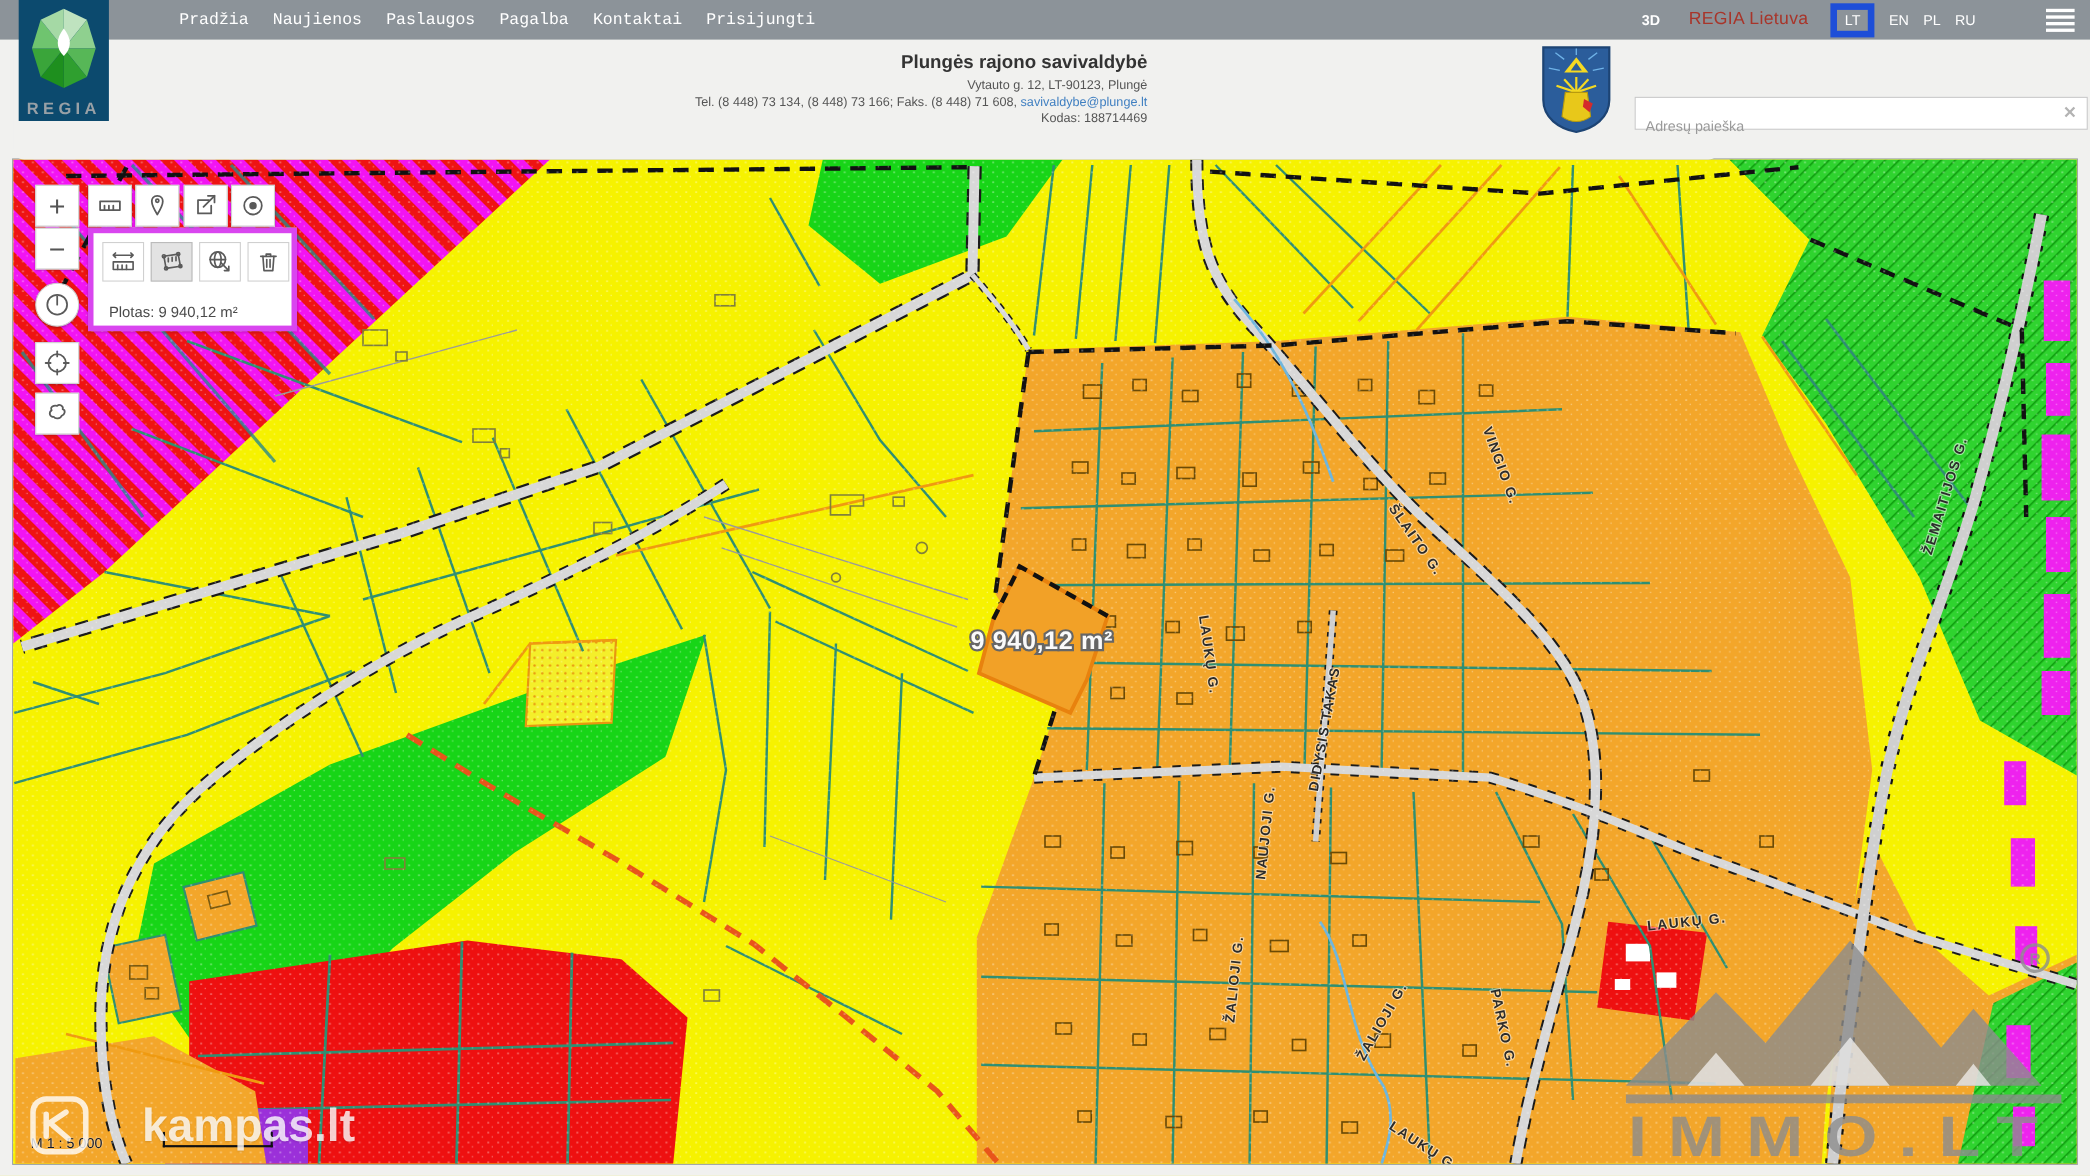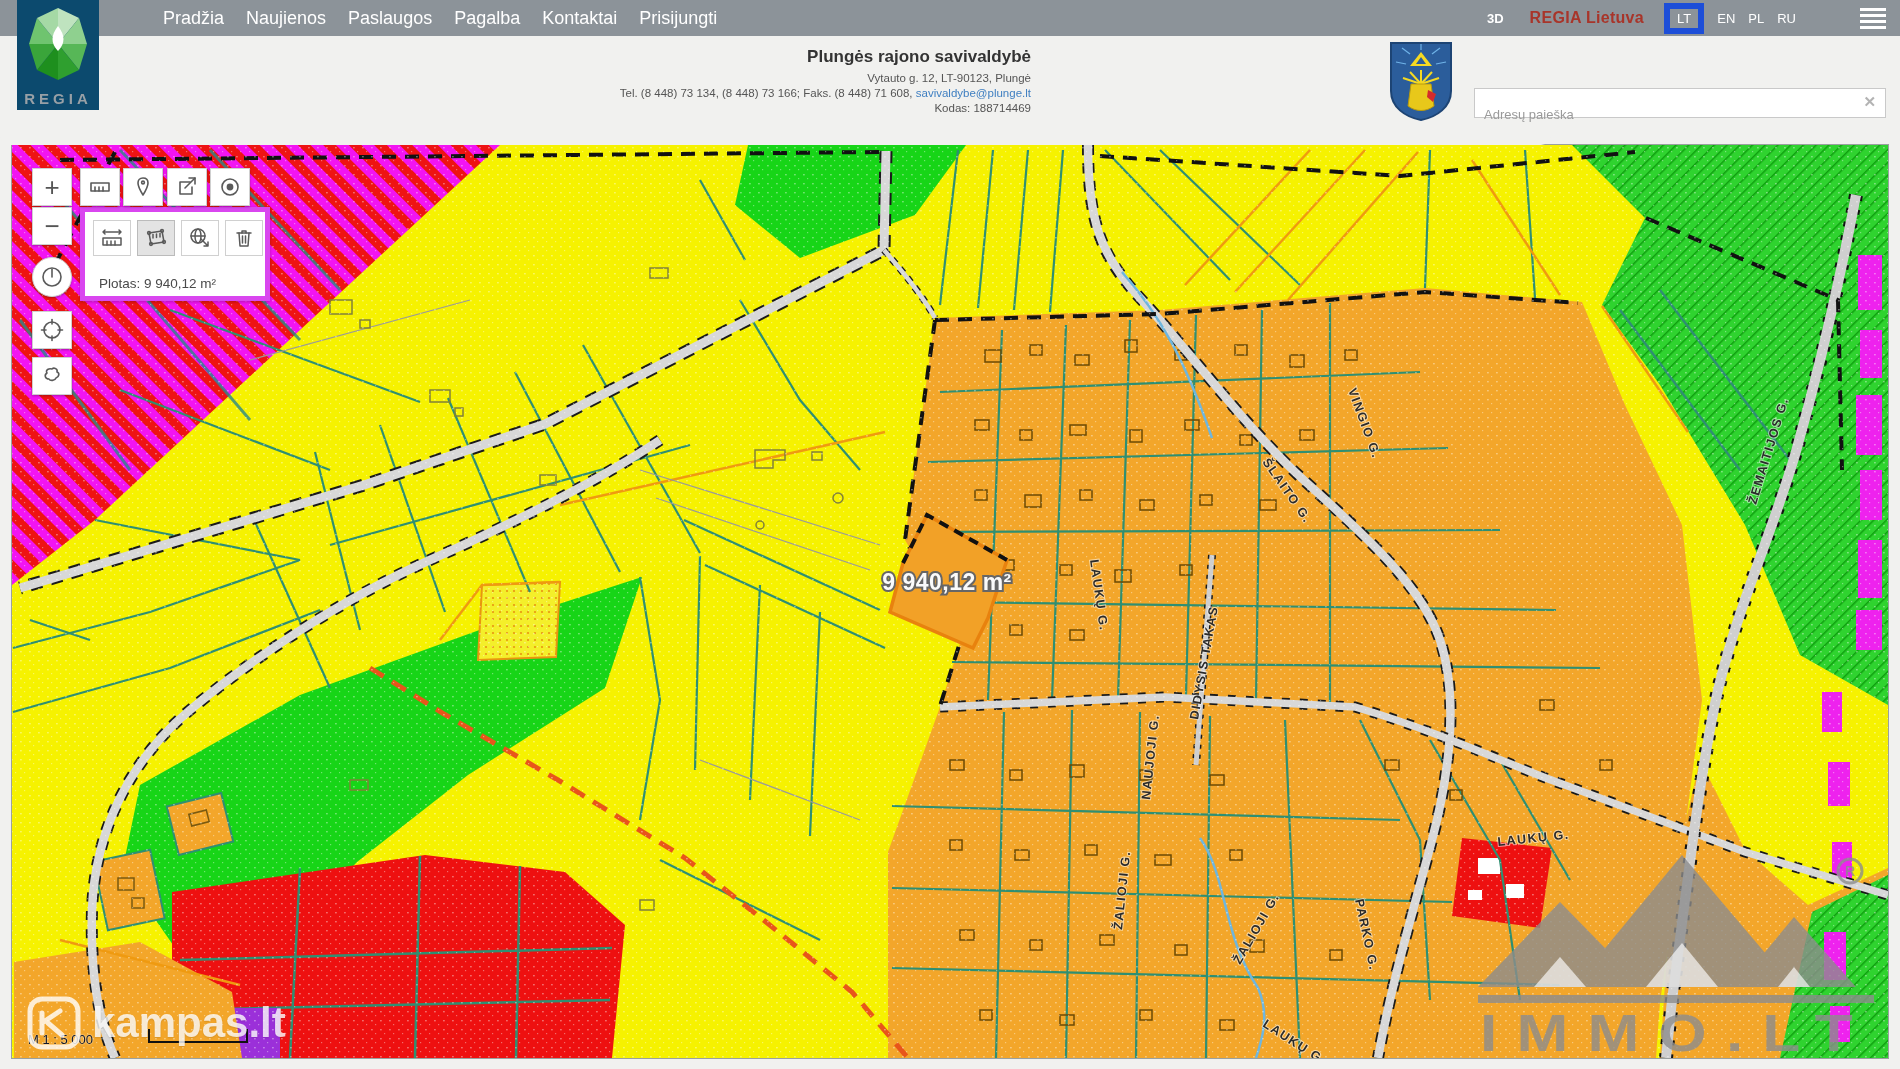--- a/index.html
+++ b/index.html
@@ -4,30 +4,30 @@
 <style>
   html,body{margin:0;padding:0;}
   body{
     width:1900px;height:1069px;position:relative;overflow:hidden;
     background:#f1f1ef;font-family:"Liberation Sans",sans-serif;
     -webkit-font-smoothing:antialiased;
   }
   
   .topnav{position:absolute;left:0;top:0;width:1900px;height:36px;background:#8c9399;z-index:30;}
   .nav-left{position:absolute;left:154px;top:0;height:36px;display:flex;align-items:center;gap:4px;}
-  .nav-item{color:#fff;font-size:18px;padding:0 9px;cursor:pointer;white-space:nowrap;}
+  .nav-item{color:#fff;font-size:15px;padding:0 9px;cursor:pointer;white-space:nowrap;font-family:Liberation Mono, monospace;}
   .nav-right{position:absolute;right:14px;top:0;height:36px;display:flex;align-items:center;}
   .nav-3d{color:#fff;font-size:13px;font-weight:bold;}
-  .nav-brand{color:#a8352a;font-size:16px;font-weight:bold;margin-left:26px;letter-spacing:.3px;}
+  .nav-brand{color:#a8352a;font-size:16px;font-weight:normal;margin-left:26px;letter-spacing:.3px;}
   .lang{color:#fff;font-size:13px;margin-left:13px;cursor:pointer;}
   .lang.active{border:6px solid #1d4ed8;padding:2px 7px;margin-left:20px;}
   .burger{margin-left:64px;display:flex;flex-direction:column;gap:3px;cursor:pointer;}
   .burger span{display:block;width:26px;height:3px;background:#fff;}
   
-  .header{position:absolute;left:0;top:36px;width:1551px;height:109px;background:#f1f1ef;z-index:20;border-radius:10px;}
+  .header{position:absolute;left:12px;top:36px;width:1551px;height:109px;background:#f1f1ef;z-index:20;border-radius:10px;}
   .logo-box{position:absolute;left:17px;top:0;width:82px;height:110px;background:#0c4a6e;z-index:40;text-align:center;}
   .logo-text{font-size:15px;font-weight:bold;color:#98a0a6;letter-spacing:4px;margin-top:2px;}
   .muni{position:absolute;right:520px;top:10px;text-align:right;line-height:1.3;}
   .muni-title{font-size:17px;font-weight:bold;color:#333;margin-bottom:3px;}
   .muni-line{font-size:11.5px;color:#555;}
   .muni-line a{color:#3f7fc1;text-decoration:none;}
   .coat{position:absolute;left:1388px;top:4px;z-index:25;}
   .searchbox{position:absolute;left:1474px;top:52px;width:410px;height:28px;background:#fff;border:1px solid #c9c9c9;z-index:25;}
   .searchbox input{border:0;outline:0;width:370px;height:26px;font-size:13px;padding:12px 0 0 9px;color:#333;background:transparent;font-family:"Liberation Sans",sans-serif;}
   .searchbox input::placeholder{color:#9a9a9a;}
@@ -45,21 +45,21 @@
   .panel{position:absolute;left:68px;top:62px;width:190px;height:94px;background:#fff;border:5px solid #d946ef;
          box-shadow:0 1px 3px rgba(0,0,0,.25);z-index:14;box-sizing:border-box;}
   .panel .row{position:absolute;left:8px;top:8px;display:flex;gap:6px;}
   .pbtn{width:38px;height:36px;background:#fff;border:1px solid #d0d0d0;display:flex;align-items:center;justify-content:center;cursor:pointer;box-sizing:border-box;}
   .pbtn.pressed{background:#e3e3e3;border-color:#bbb;}
   .pbtn svg{stroke:#5a5a5a;fill:none;stroke-width:1.5;stroke-linecap:round;stroke-linejoin:round;}
   .area-readout{position:absolute;left:14px;top:64px;font-size:13.5px;color:#4a4a4a;}
   
   .scale{position:absolute;left:16px;top:887px;font-size:13px;color:#0f172a;text-shadow:0 0 2px #fff;z-index:12;}
   .scalebar{position:absolute;left:136px;top:884px;width:96px;height:12px;border-left:2px solid #111;border-right:2px solid #111;border-bottom:2px solid #111;z-index:12;}
-  .wm-left{position:absolute;left:14px;top:850px;display:flex;align-items:center;z-index:13;pointer-events:none;}
+  .wm-left{position:absolute;left:14px;top:850px;display:flex;align-items:center;z-index:13;pointer-events:none;gap:37px;}
   .wm-left .ktext{font-size:42px;font-weight:bold;color:rgba(255,255,255,.8);margin-left:10px;text-shadow:0 1px 2px rgba(0,0,0,.12);}
   .wm-right{position:absolute;left:1466px;top:710px;z-index:13;pointer-events:none;}
 </style>
 </head>
 <body>
 
 <div class="topnav">
   <div class="nav-left">
     <span class="nav-item">Pradžia</span>
     <span class="nav-item">Naujienos</span>

